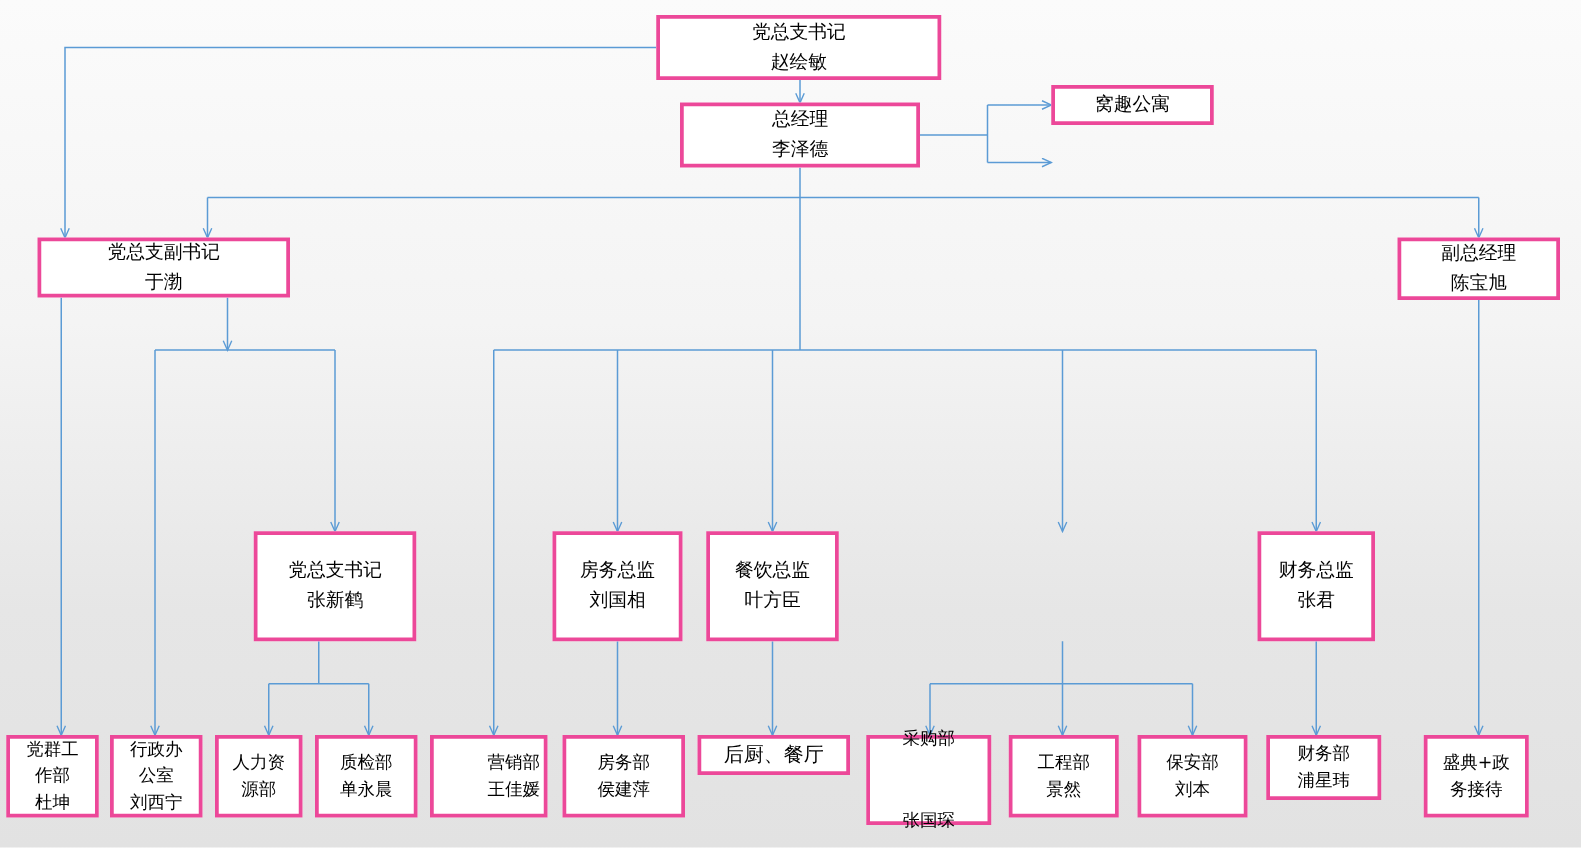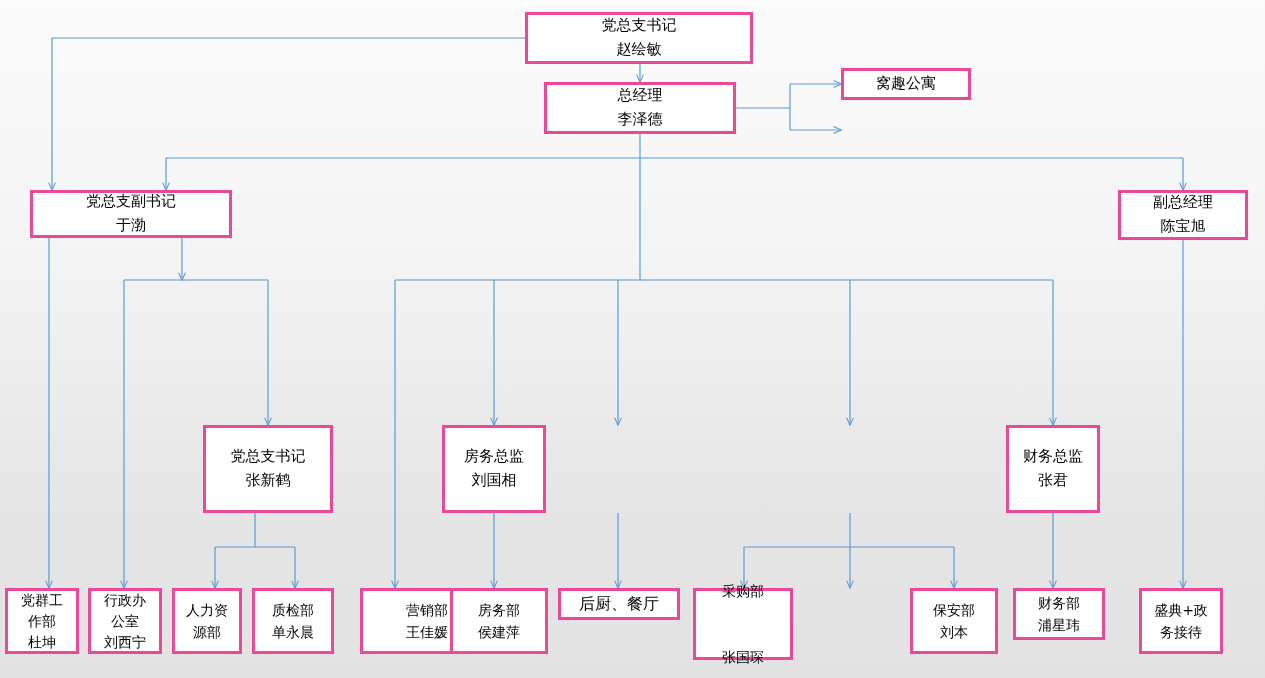--- a/index.html
+++ b/index.html
@@ -146,20 +146,24 @@
   <div class="node" style="left:203px;top:425px;width:130px;height:88px;">
     <span class="ln">党总支书记</span>
     <span class="ln">张新鹤</span>
   </div>
 
   <div class="node" style="left:442px;top:425px;width:104px;height:88px;">
     <span class="ln">房务总监</span>
     <span class="ln">刘国相</span>
   </div>
 
+  <div class="node" style="left:565px;top:425px;width:106px;height:88px;">
+    <span class="ln">餐饮总监</span>
+    <span class="ln">叶方臣</span>
+  </div>
 
 
   <div class="node" style="left:1006px;top:425px;width:94px;height:88px;">
     <span class="ln">财务总监</span>
     <span class="ln">张君</span>
   </div>
 
   <div class="node leaf" style="left:5px;top:588px;width:74px;height:66px;">
     <span class="ln">党群工</span>
     <span class="ln">作部</span>
@@ -175,39 +179,43 @@
   <div class="node leaf" style="left:172px;top:588px;width:70px;height:66px;">
     <span class="ln">人力资</span>
     <span class="ln">源部</span>
   </div>
 
   <div class="node leaf" style="left:252px;top:588px;width:82px;height:66px;">
     <span class="ln">质检部</span>
     <span class="ln">单永晨</span>
   </div>
 
-  <div class="node leaf" style="left:360px;top:588px;width:94px;height:66px;padding-left:40px;">
+  <div class="node leaf" style="left:344px;top:588px;width:94px;height:66px;padding-left:40px;">
     <span class="ln">营销部</span>
     <span class="ln">王佳媛</span>
   </div>
 
   <div class="node leaf" style="left:450px;top:588px;width:98px;height:66px;">
     <span class="ln">房务部</span>
     <span class="ln">侯建萍</span>
   </div>
 
   <div class="node leaf" style="left:558px;top:588px;width:122px;height:32px;font-size:16px;">
     <span class="ln">后厨、餐厅</span>
   </div>
 
   <div class="node leaf" style="left:693px;top:588px;width:100px;height:72px;gap:44px;">
     <span class="ln">采购部</span>
     <span class="ln">张国琛</span>
   </div>
 
+  <div class="node leaf" style="left:807px;top:588px;width:88px;height:66px;">
+    <span class="ln">工程部</span>
+    <span class="ln">景然</span>
+  </div>
 
   <div class="node leaf" style="left:910px;top:588px;width:88px;height:66px;">
     <span class="ln">保安部</span>
     <span class="ln">刘本</span>
   </div>
 
   <div class="node leaf" style="left:1013px;top:588px;width:92px;height:52px;">
     <span class="ln">财务部</span>
     <span class="ln">浦星玮</span>
   </div>

